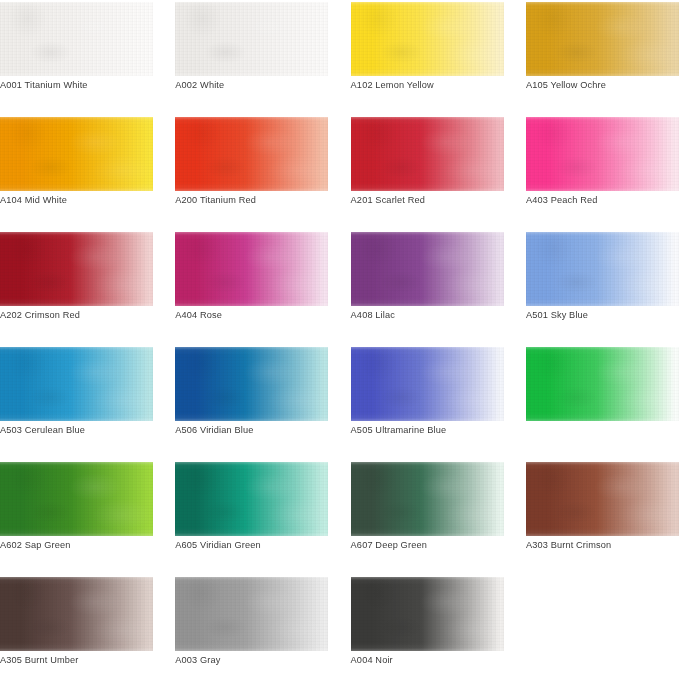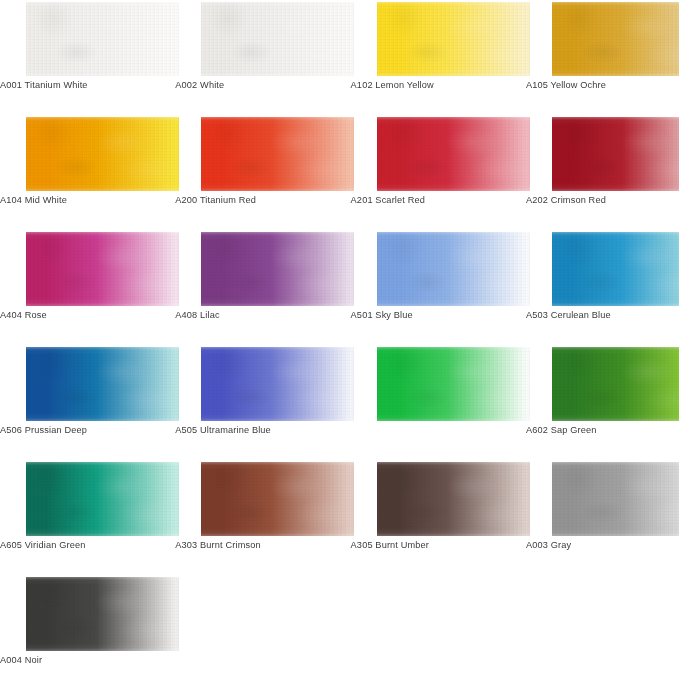--- a/index.html
+++ b/index.html
@@ -26,21 +26,20 @@
     column-gap: 22.3px;
     row-gap: 41px;
     padding: 2px 0 0 0;
     box-sizing: border-box;
   }
 
   .swatch-cell {
     position: relative;
     width: 153px;
     height: 74px;
-    padding-left: 26px;
   }
 
   .swatch-chip {
     position: relative;
     width: 153px;
     height: 74px;
     overflow: hidden;
     background-color: #ffffff;
   }
 
@@ -189,20 +188,30 @@
         <div class="swatch-fill" style="background: linear-gradient(90deg, rgb(200, 32, 44) 0%, rgb(200, 32, 44) 14%, rgb(210, 43, 62) 46%, rgb(243, 185, 192) 97%, rgb(243, 185, 192) 100%);"></div>
         <div class="swatch-tex-blotch"></div>
         <div class="swatch-tex-v"></div>
         <div class="swatch-tex-h"></div>
         <div class="swatch-tex-edge"></div>
       </div>
       <div class="swatch-label">A201 Scarlet Red</div>
     </div>
     <div class="swatch-cell">
       <div class="swatch-chip">
+        <div class="swatch-fill" style="background: linear-gradient(90deg, rgb(251, 55, 144) 0%, rgb(251, 55, 144) 14%, rgb(251, 104, 168) 46%, rgb(253, 231, 239) 97%, rgb(253, 231, 239) 100%);"></div>
+        <div class="swatch-tex-blotch"></div>
+        <div class="swatch-tex-v"></div>
+        <div class="swatch-tex-h"></div>
+        <div class="swatch-tex-edge"></div>
+      </div>
+      <div class="swatch-label">A403 Peach Red</div>
+    </div>
+    <div class="swatch-cell">
+      <div class="swatch-chip">
         <div class="swatch-fill" style="background: linear-gradient(90deg, rgb(158, 18, 32) 0%, rgb(158, 18, 32) 14%, rgb(178, 32, 46) 46%, rgb(243, 211, 210) 97%, rgb(243, 211, 210) 100%);"></div>
         <div class="swatch-tex-blotch"></div>
         <div class="swatch-tex-v"></div>
         <div class="swatch-tex-h"></div>
         <div class="swatch-tex-edge"></div>
       </div>
       <div class="swatch-label">A202 Crimson Red</div>
     </div>
     <div class="swatch-cell">
       <div class="swatch-chip">
@@ -245,21 +254,21 @@
       <div class="swatch-label">A503 Cerulean Blue</div>
     </div>
     <div class="swatch-cell">
       <div class="swatch-chip">
         <div class="swatch-fill" style="background: linear-gradient(90deg, rgb(18, 82, 156) 0%, rgb(18, 82, 156) 14%, rgb(20, 120, 174) 46%, rgb(185, 230, 230) 97%, rgb(185, 230, 230) 100%);"></div>
         <div class="swatch-tex-blotch"></div>
         <div class="swatch-tex-v"></div>
         <div class="swatch-tex-h"></div>
         <div class="swatch-tex-edge"></div>
       </div>
-      <div class="swatch-label">A506 Prussian Deep</div>
+      <div class="swatch-label">A506 Viridian Blue</div>
     </div>
     <div class="swatch-cell">
       <div class="swatch-chip">
         <div class="swatch-fill" style="background: linear-gradient(90deg, rgb(75, 84, 196) 0%, rgb(75, 84, 196) 14%, rgb(109, 121, 210) 46%, rgb(244, 246, 252) 97%, rgb(244, 246, 252) 100%);"></div>
         <div class="swatch-tex-blotch"></div>
         <div class="swatch-tex-v"></div>
         <div class="swatch-tex-h"></div>
         <div class="swatch-tex-edge"></div>
       </div>
       <div class="swatch-label">A505 Ultramarine Blue</div>
@@ -288,20 +297,30 @@
         <div class="swatch-fill" style="background: linear-gradient(90deg, rgb(12, 111, 89) 0%, rgb(12, 111, 89) 14%, rgb(18, 161, 131) 46%, rgb(194, 238, 227) 97%, rgb(194, 238, 227) 100%);"></div>
         <div class="swatch-tex-blotch"></div>
         <div class="swatch-tex-v"></div>
         <div class="swatch-tex-h"></div>
         <div class="swatch-tex-edge"></div>
       </div>
       <div class="swatch-label">A605 Viridian Green</div>
     </div>
     <div class="swatch-cell">
       <div class="swatch-chip">
+        <div class="swatch-fill" style="background: linear-gradient(90deg, rgb(56, 79, 65) 0%, rgb(56, 79, 65) 14%, rgb(60, 114, 87) 46%, rgb(234, 246, 239) 97%, rgb(234, 246, 239) 100%);"></div>
+        <div class="swatch-tex-blotch"></div>
+        <div class="swatch-tex-v"></div>
+        <div class="swatch-tex-h"></div>
+        <div class="swatch-tex-edge"></div>
+      </div>
+      <div class="swatch-label">A607 Deep Green</div>
+    </div>
+    <div class="swatch-cell">
+      <div class="swatch-chip">
         <div class="swatch-fill" style="background: linear-gradient(90deg, rgb(124, 59, 42) 0%, rgb(124, 59, 42) 14%, rgb(150, 81, 58) 46%, rgb(230, 205, 196) 97%, rgb(230, 205, 196) 100%);"></div>
         <div class="swatch-tex-blotch"></div>
         <div class="swatch-tex-v"></div>
         <div class="swatch-tex-h"></div>
         <div class="swatch-tex-edge"></div>
       </div>
       <div class="swatch-label">A303 Burnt Crimson</div>
     </div>
     <div class="swatch-cell">
       <div class="swatch-chip">

